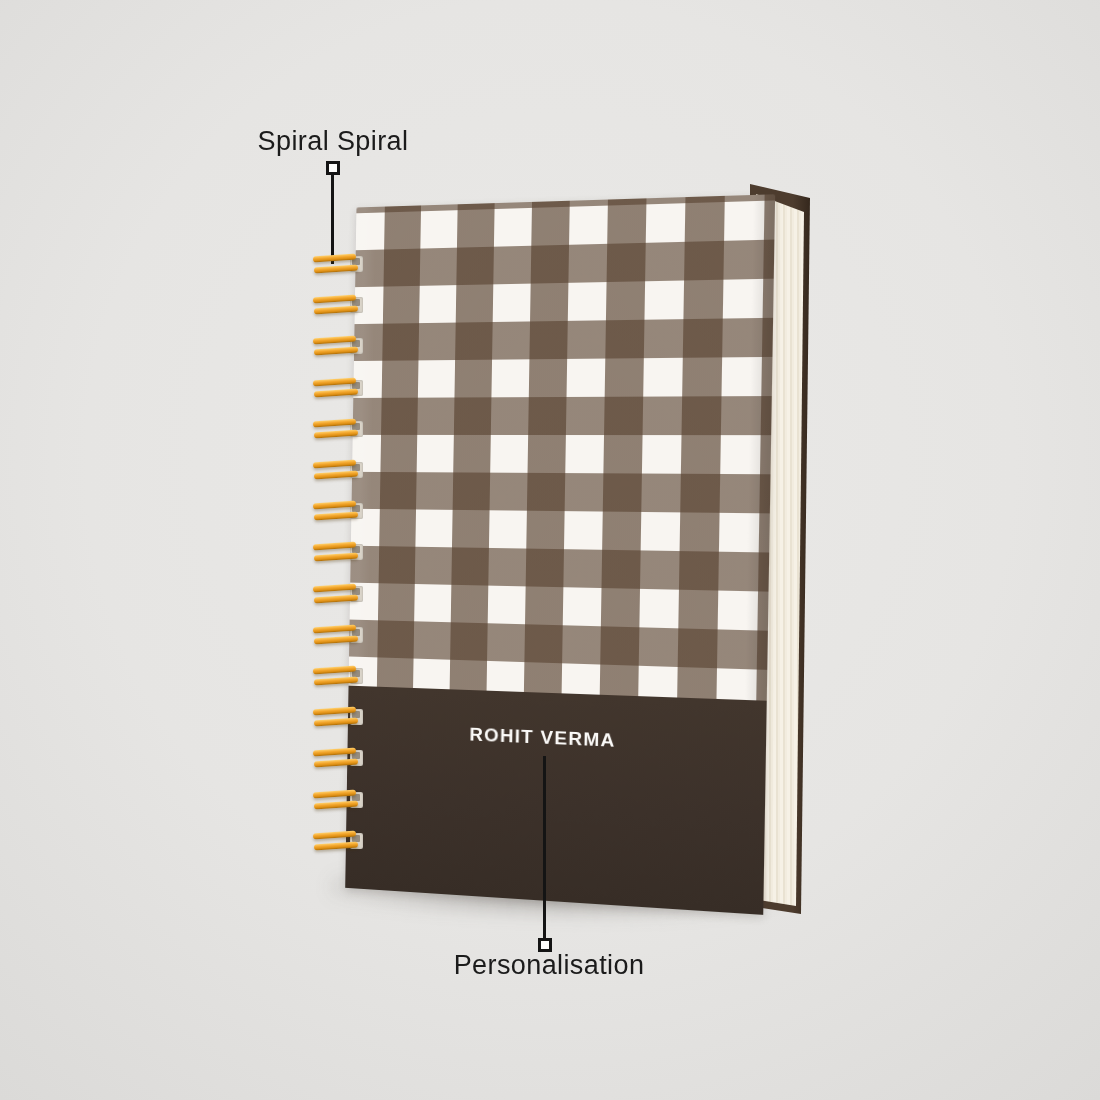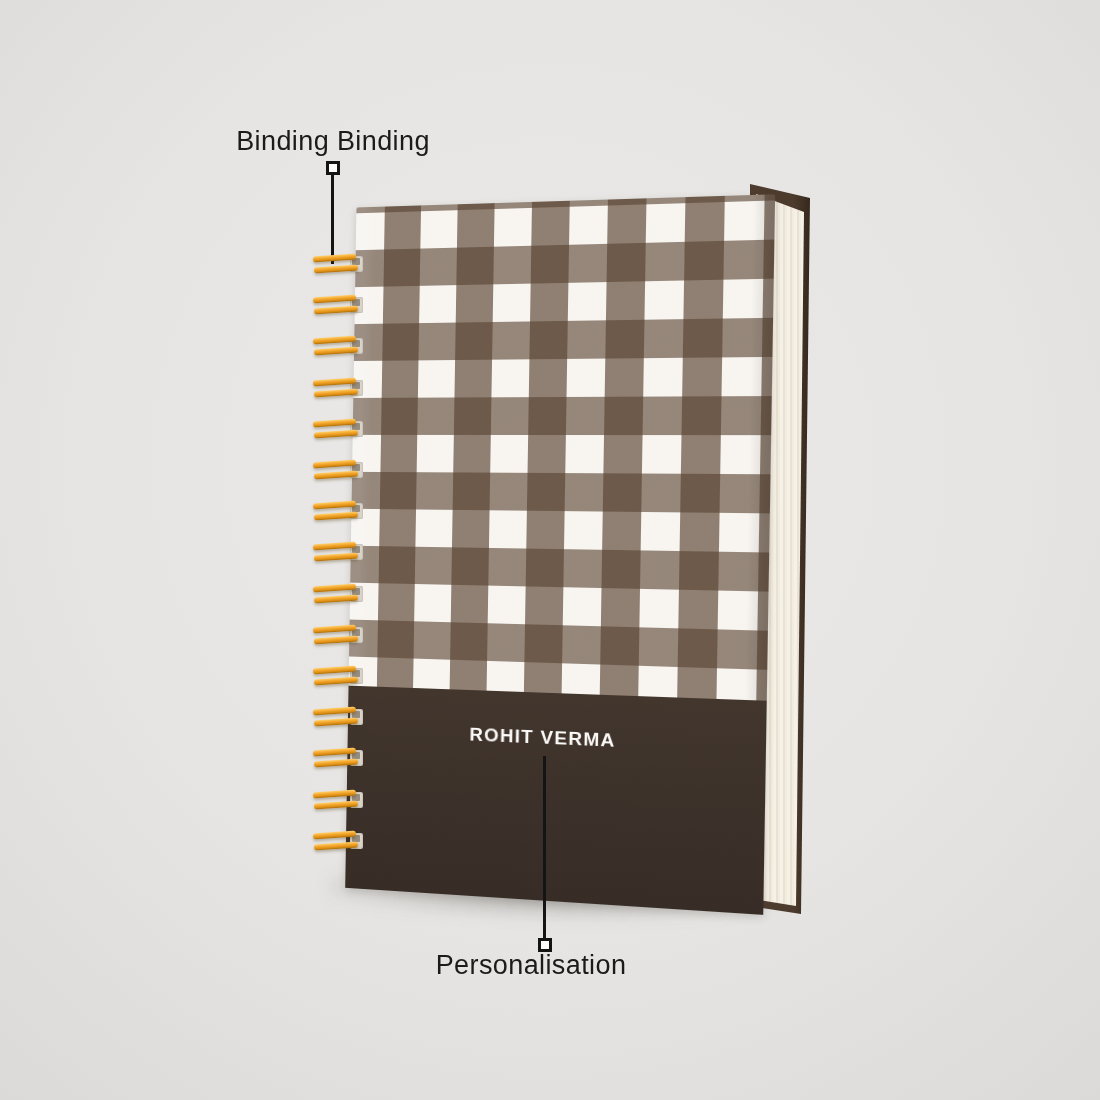--- a/index.html
+++ b/index.html
@@ -8,21 +8,21 @@
     position:relative;width:1100px;height:1100px;overflow:hidden;
     background:radial-gradient(circle at 50% 42%, #eae9e7 0%, #e6e5e3 55%, #dbdad8 100%);
   }
 
   
   .callout-label{
     position:absolute;width:300px;text-align:center;
     font-size:27px;font-weight:400;letter-spacing:.4px;color:#1b1b1b;z-index:10;
   }
   .callout-label.top{left:183px;top:126px;}
-  .callout-label.bottom{left:381px;top:950px;}
+  .callout-label.bottom{left:399px;top:950px;}
   .callout-marker{
     position:absolute;width:8px;height:8px;background:#fcfcfb;
     border:3px solid #141414;z-index:10;
   }
   .callout-marker.top{left:326px;top:161px;}
   .callout-marker.bottom{left:538px;top:938px;}
   .callout-line{position:absolute;width:3px;background:#141414;}
   .callout-line.top{left:331px;top:174px;height:90px;z-index:5;}
   .callout-line.bottom{left:543px;top:756px;height:182px;z-index:10;}
 
@@ -84,21 +84,21 @@
   }
   .coil-unit .strand.a{left:0;top:1px;width:43px;}
   .coil-unit .strand.b{left:1px;top:12px;width:44px;}
 </style>
 </head>
 <body>
 
 <div class="scene">
 
   <div>
-    <div class="callout-label top">Binding Binding</div>
+    <div class="callout-label top">Spiral Spiral</div>
     <div class="callout-marker top"></div>
     <div class="callout-line top"></div>
   </div>
 
   <div>
     <div class="book-shadow"></div>
     <div class="back-cover"></div>
     <div class="pages"></div>
     <div class="front-cover">
       <div class="band"></div>

